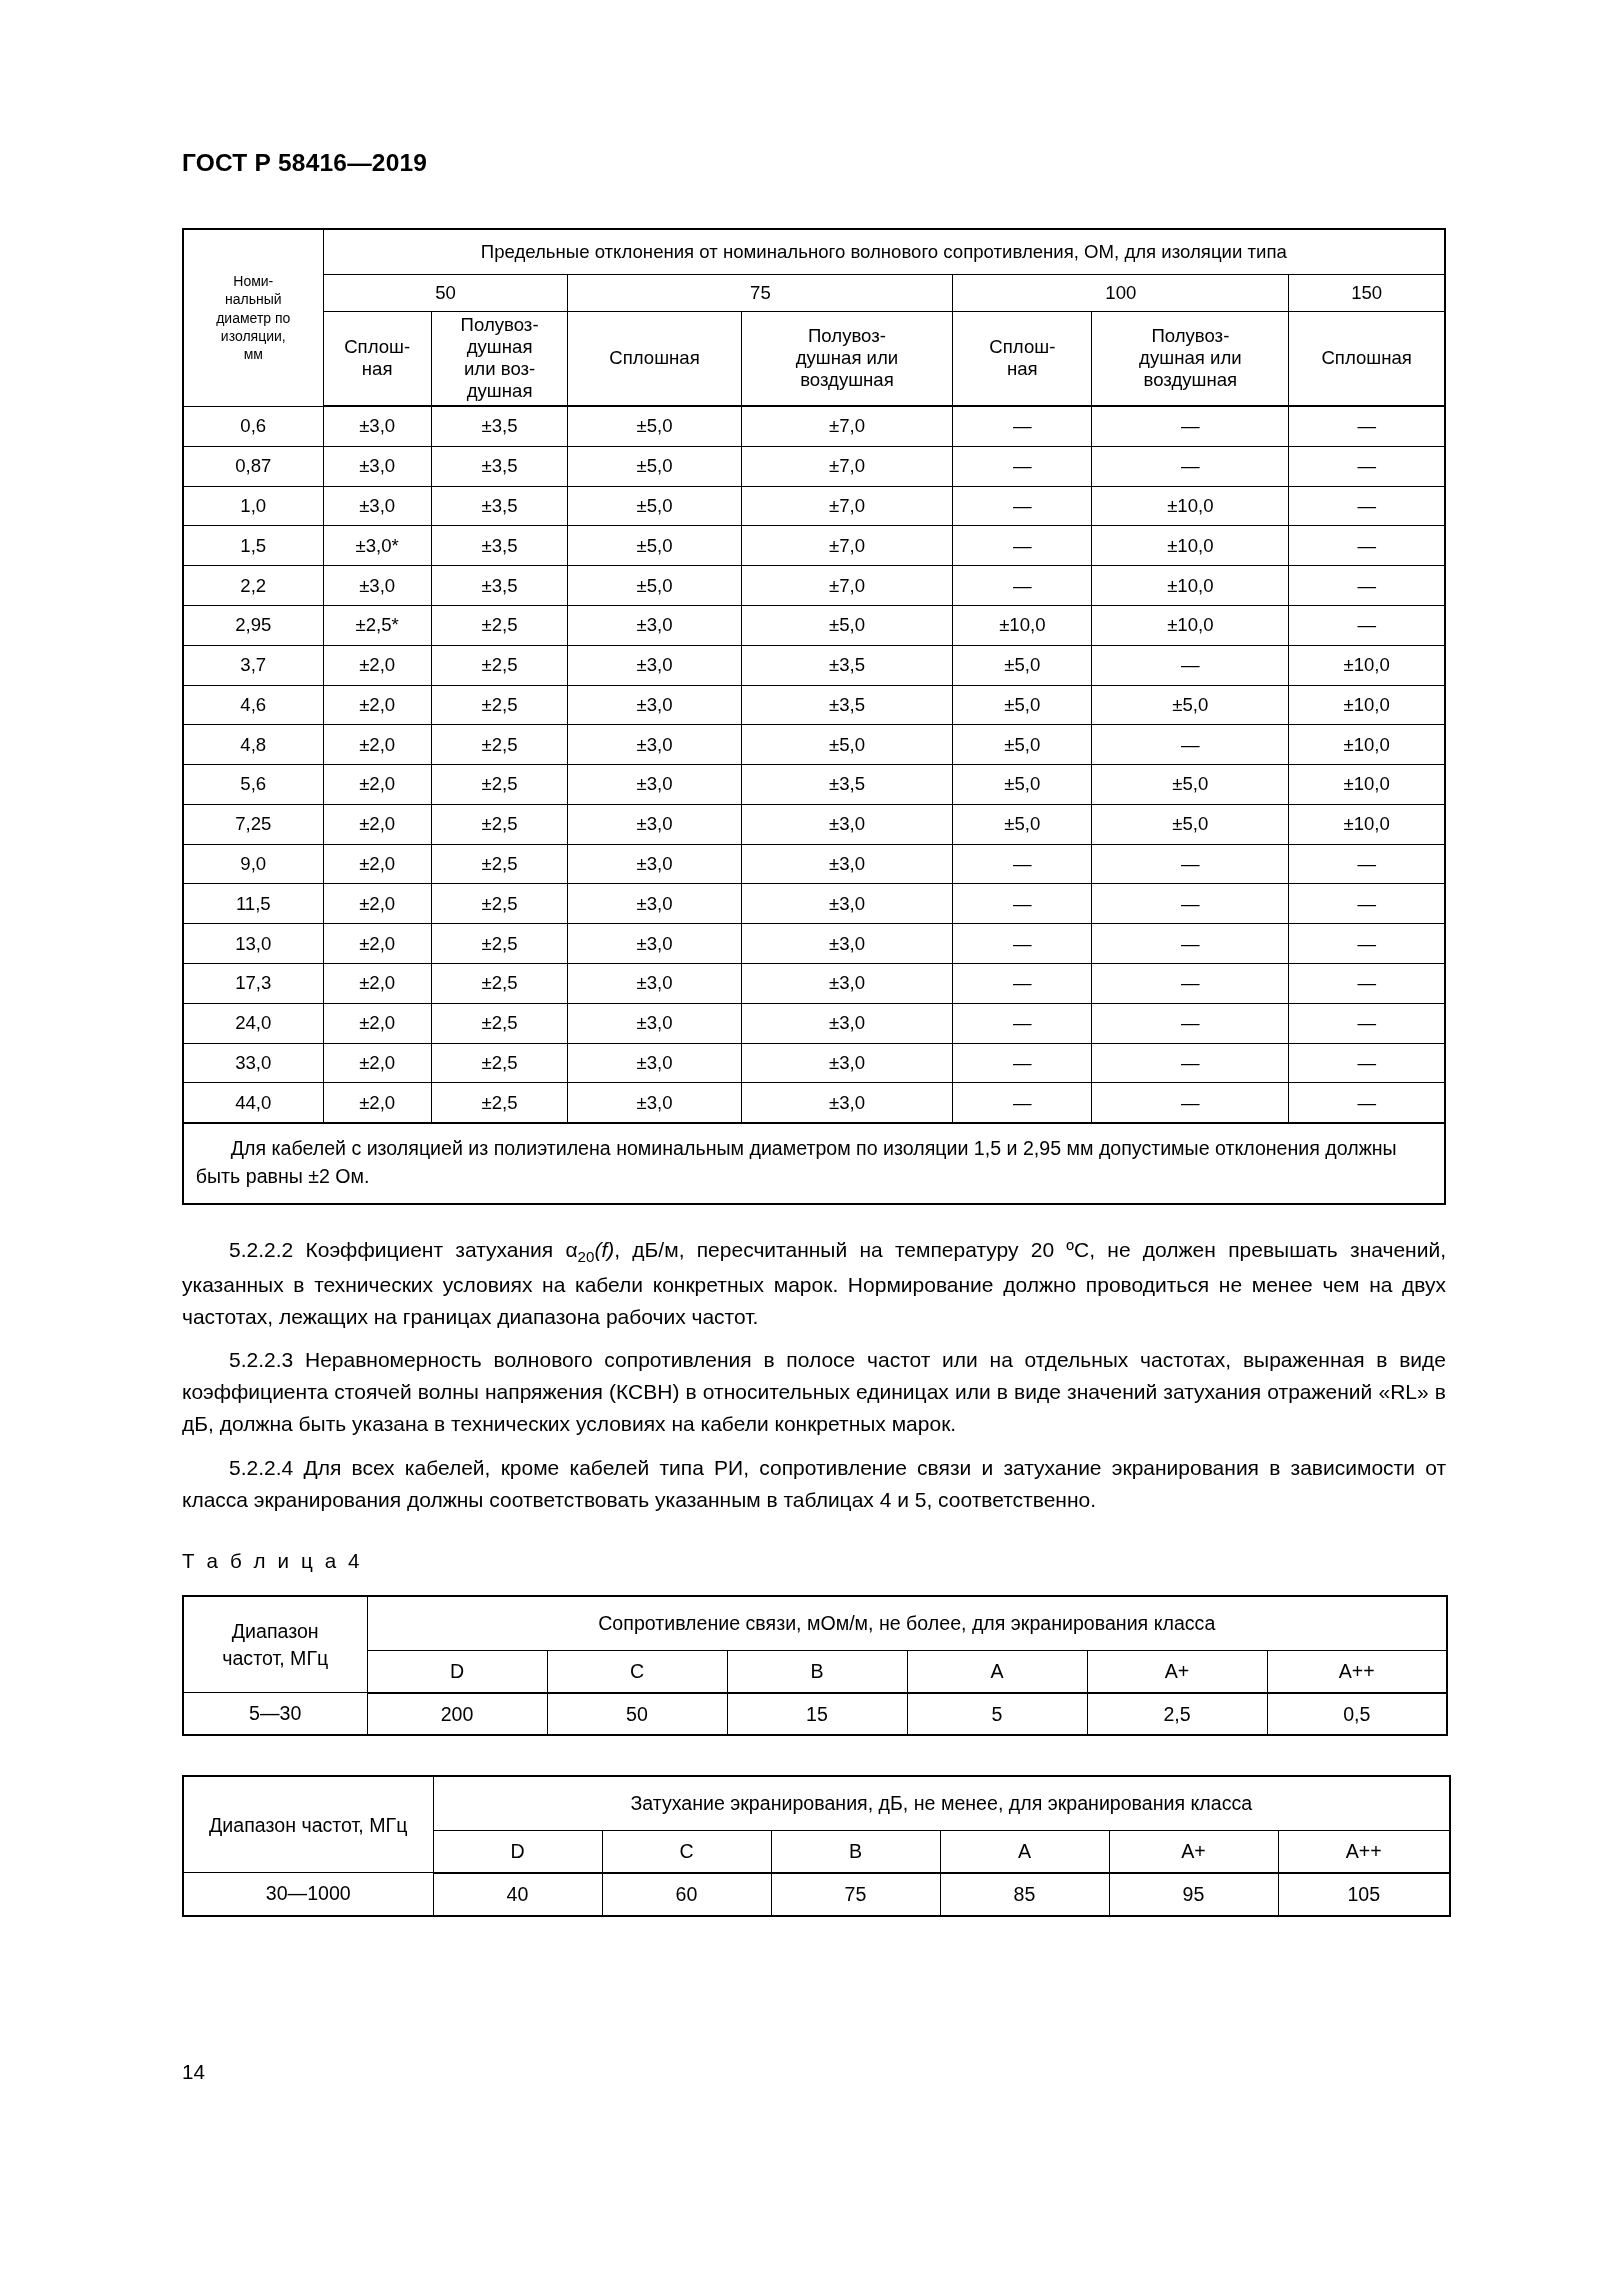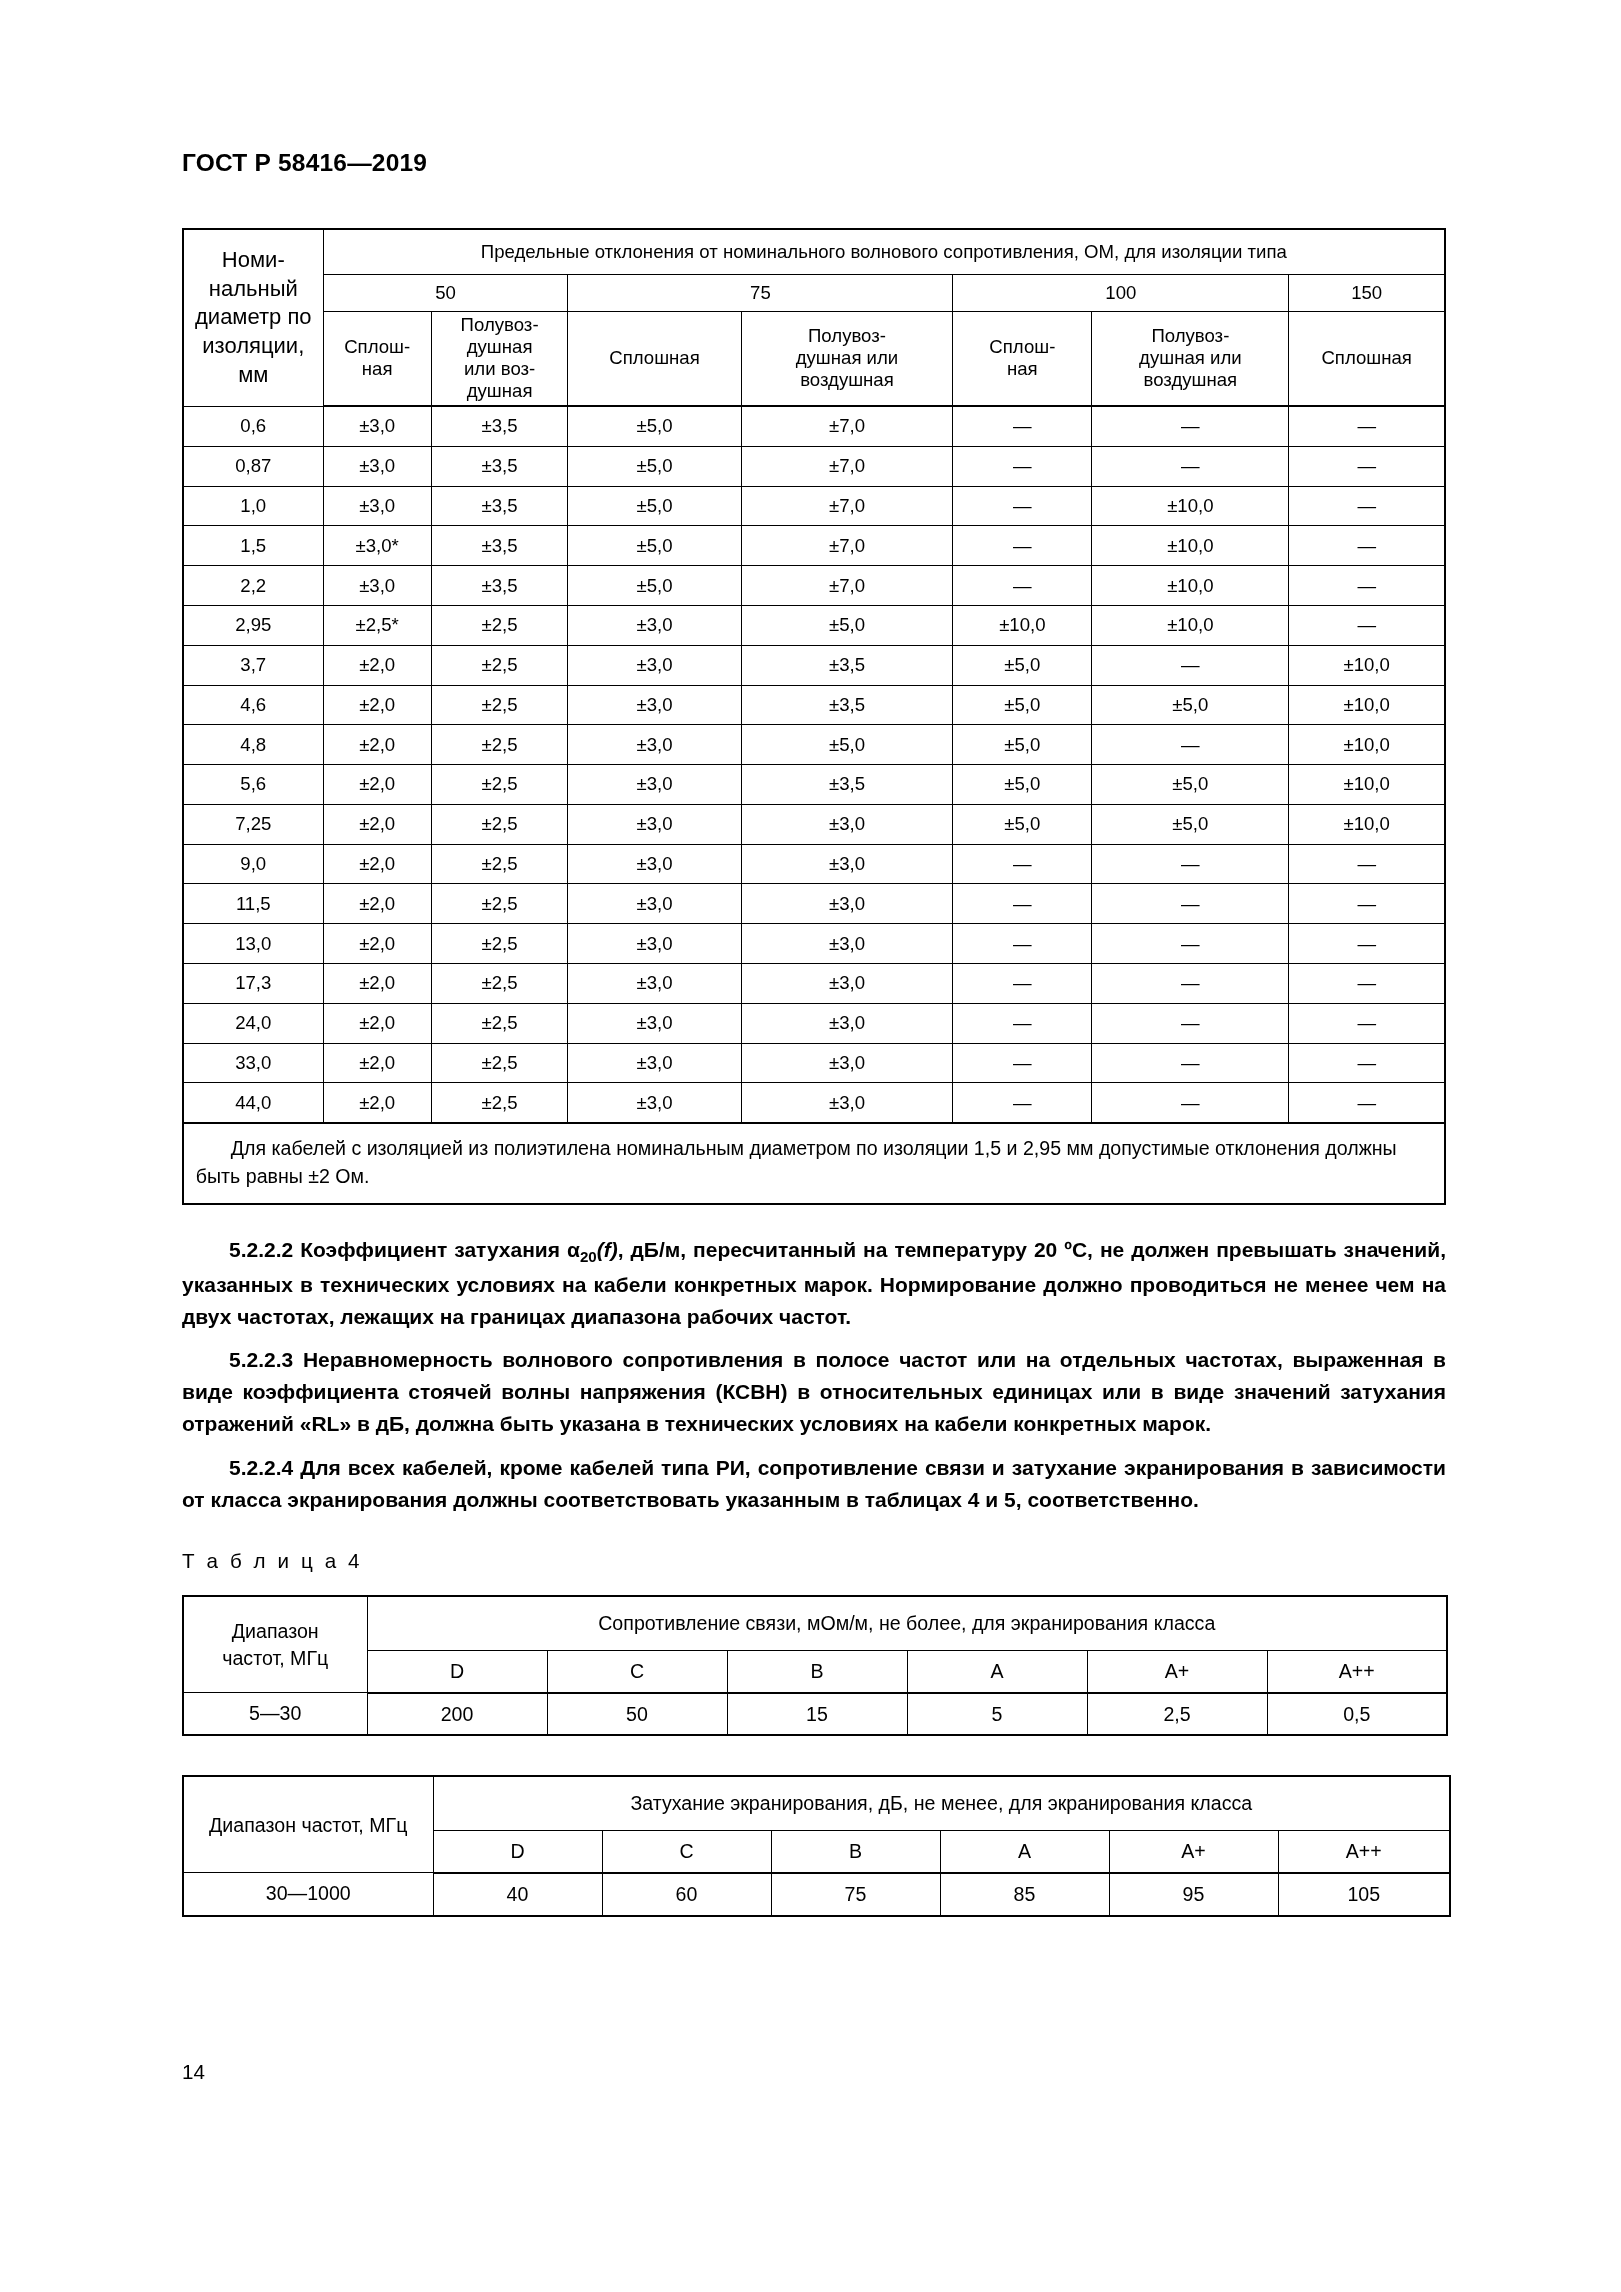--- a/index.html
+++ b/index.html
@@ -60,41 +60,41 @@
   table.gost .outer-bottom { border-bottom-width: 2.9px; border-radius: 15px; }
   table.gost .outer-left { border-left-width: 2.9px; }
   table.gost .outer-right { border-right-width: 2.9px; }
   table.gost .thick-b { border-bottom-width: 2.9px; }
 
   
   .t3 { margin-bottom: 0; }
   .t3 td { height: 30px; }
   .t3 .hdr-span { font-size: 18.6px; padding: 6.9px 3.9px; }
   .t3 .hdr-sub { font-size: 18.6px; }
-  .t3 .rowlabel-cell { font-size: 22px; line-height: 1.3; padding: 3.9px 5.9px; margin-top: 36px; }
+  .t3 .rowlabel-cell { font-size: 14px; line-height: 1.3; padding: 3.9px 5.9px; margin-top: 36px; }
   .t3 .data td { height: 33px; }
   .t3 .footnote {
     text-align: left;
     font-size: 19.6px;
     line-height: 1.45;
     padding: 9.8px 11.8px 11.8px 11.8px;
     text-indent: 35px;
   }
 
   
   .para {
     font-size: 21px;
     line-height: 1.52;
     text-align: justify;
     margin: 0;
     text-indent: 47px;
     hyphens: none;
   }
   .para + .para { margin-top: 12px; }
-  .para-block { margin: 29px 0 0 0; font-weight: bold; }
+  .para-block { margin: 29px 0 0 0; }
   .sub { font-size: 0.72em; vertical-align: sub; }
   .ital { font-style: italic; }
 
   
   .t45 { margin-top: 0; }
   .t45 td { height: 35px; font-size: 19.6px; }
   .t45 .grp { font-size: 19.6px; padding: 8.8px 3.9px; }
   .t45 .rng { font-size: 19.6px; line-height: 1.35; padding: 5.9px 3.9px; }
   .spacer-34 { height: 33px; }
   .spacer-40 { height: 39px; }

